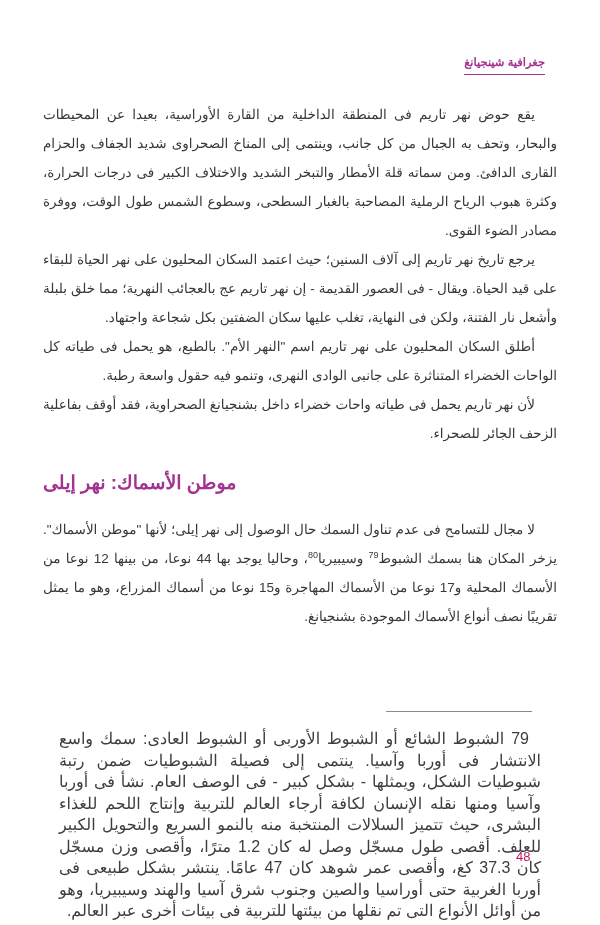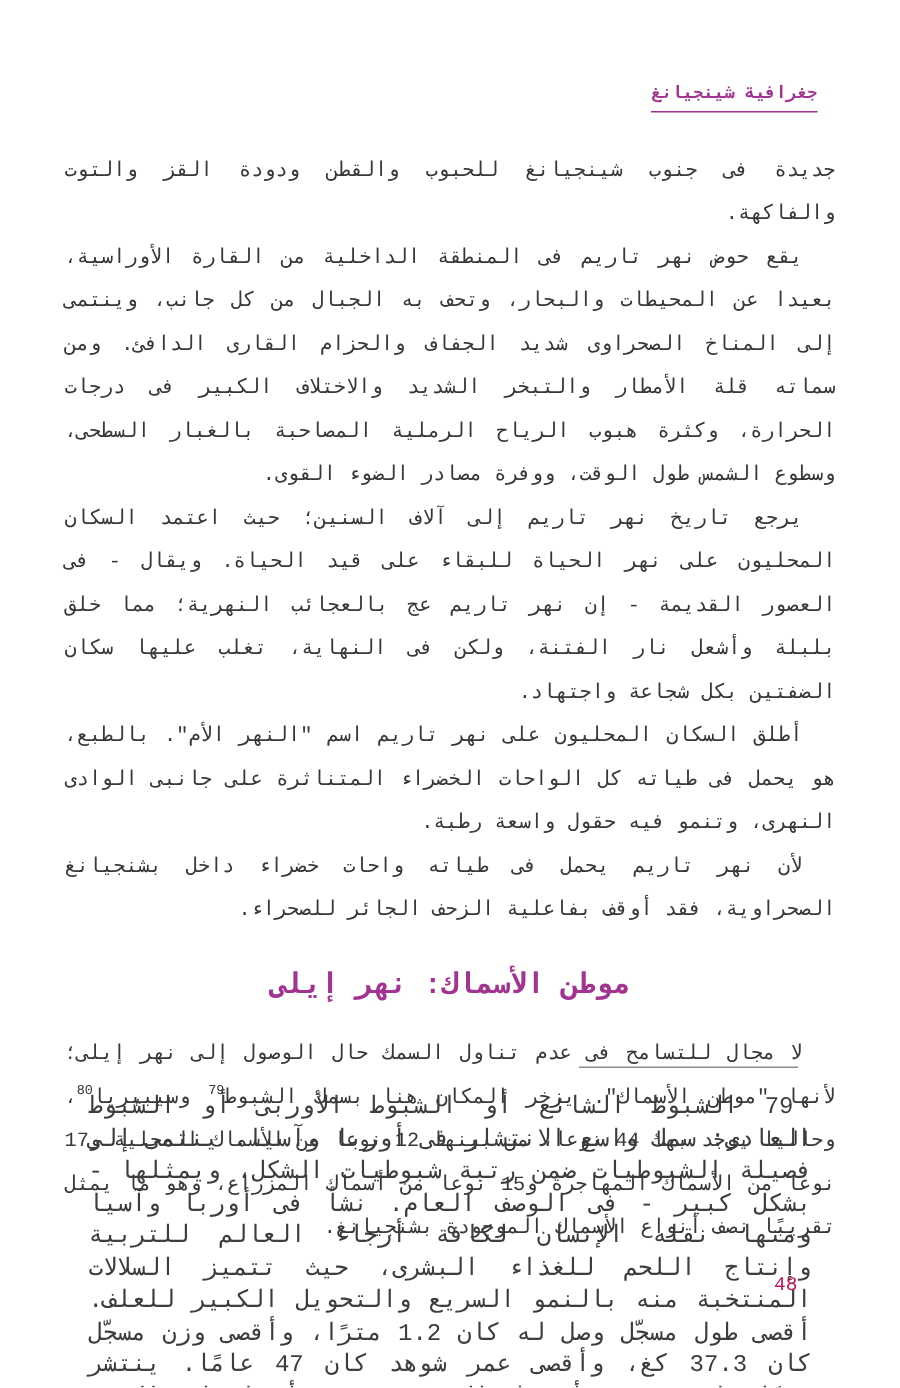--- a/index.html
+++ b/index.html
@@ -1,35 +1,35 @@
 <!DOCTYPE html>
 <html lang="ar"><head>
 <meta charset="utf-8">
 <style>
   html,body{margin:0;padding:0;background:#ffffff;}
   .page{
     position:relative;width:600px;height:925px;background:#ffffff;overflow:hidden;
-    font-family:Liberation Mono, monospace;direction:rtl;
+    font-family:Liberation Sans, sans-serif;direction:rtl;
   }
   .running-header{
     position:absolute;top:56px;right:55px;
     font-size:11.5px;font-weight:700;color:#a23390;
     padding-bottom:4px;border-bottom:1.5px solid #a23390;
     line-height:1.2;
   }
   .body-text{
     position:absolute;top:100px;right:43px;left:43px;
     direction:rtl;text-align:justify;
     font-size:13.5px;line-height:29px;color:#383838;
   }
   .body-text p{margin:0;text-indent:22px;}
   .body-text p.no-indent{text-indent:0;}
   .section-heading{
     color:#a23390;font-size:19px;font-weight:700;
-    margin:23px 0 19px 0;text-indent:0;text-align:center;line-height:1.3;
+    margin:23px 0 19px 0;text-indent:0;text-align:left;line-height:1.3;
   }
   sup{font-size:9px;line-height:0;vertical-align:super;}
   .footnote-area{
     position:absolute;top:711px;right:43px;left:43px;direction:rtl;
   }
   .footnote-separator{
     width:146px;height:1px;background:#8a8a8a;margin:0 25px 9px 0;
   }
   .footnote-area p.footnote{
     margin:16px;font-size:16px;line-height:21.5px;
@@ -41,21 +41,20 @@
   }
 </style>
 </head>
 <body>
 
 <div class="page">
 
   <div class="running-header">جغرافية شينجيانغ</div>
 
   <div class="body-text">
-    <p class="no-indent">جديدة فى جنوب شينجيانغ للحبوب والقطن ودودة القز والتوت والفاكهة.</p>
     <p>يقع حوض نهر تاريم فى المنطقة الداخلية من القارة الأوراسية، بعيدا عن المحيطات والبحار، وتحف به الجبال من كل جانب، وينتمى إلى المناخ الصحراوى شديد الجفاف والحزام القارى الدافئ. ومن سماته قلة الأمطار والتبخر الشديد والاختلاف الكبير فى درجات الحرارة، وكثرة هبوب الرياح الرملية المصاحبة بالغبار السطحى، وسطوع الشمس طول الوقت، ووفرة مصادر الضوء القوى.</p>
     <p>يرجع تاريخ نهر تاريم إلى آلاف السنين؛ حيث اعتمد السكان المحليون على نهر الحياة للبقاء على قيد الحياة. ويقال - فى العصور القديمة - إن نهر تاريم عج بالعجائب النهرية؛ مما خلق بلبلة وأشعل نار الفتنة، ولكن فى النهاية، تغلب عليها سكان الضفتين بكل شجاعة واجتهاد.</p>
     <p>أطلق السكان المحليون على نهر تاريم اسم "النهر الأم". بالطبع، هو يحمل فى طياته كل الواحات الخضراء المتناثرة على جانبى الوادى النهرى، وتنمو فيه حقول واسعة رطبة.</p>
     <p>لأن نهر تاريم يحمل فى طياته واحات خضراء داخل بشنجيانغ الصحراوية، فقد أوقف بفاعلية الزحف الجائر للصحراء.</p>
 
     <h2 class="section-heading">موطن الأسماك: نهر إيلى</h2>
 
     <p><span>لا مجال للتسامح فى عدم تناول السمك حال الوصول إلى نهر إيلى؛ لأنها "موطن الأسماك". يزخر المكان هنا بسمك الشبوط</span><sup>79</sup><span> وسيبيريا</span><sup>80</sup><span>، وحاليا يوجد بها 44 نوعا، من بينها 12 نوعا من الأسماك المحلية و17 نوعا من الأسماك المهاجرة و15 نوعا من أسماك المزراع، وهو ما يمثل تقريبًا نصف أنواع الأسماك الموجودة بشنجيانغ.</span></p>
 
   </div>

